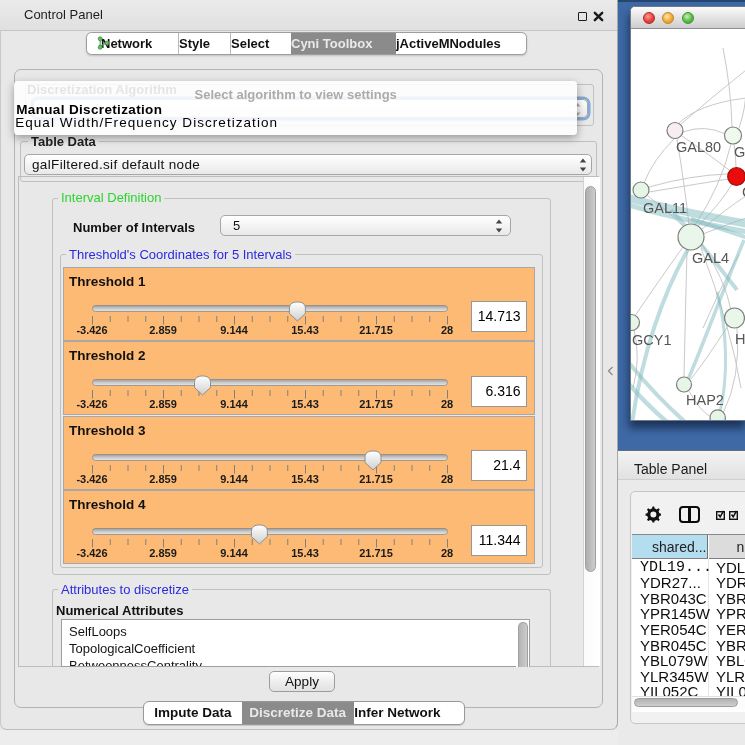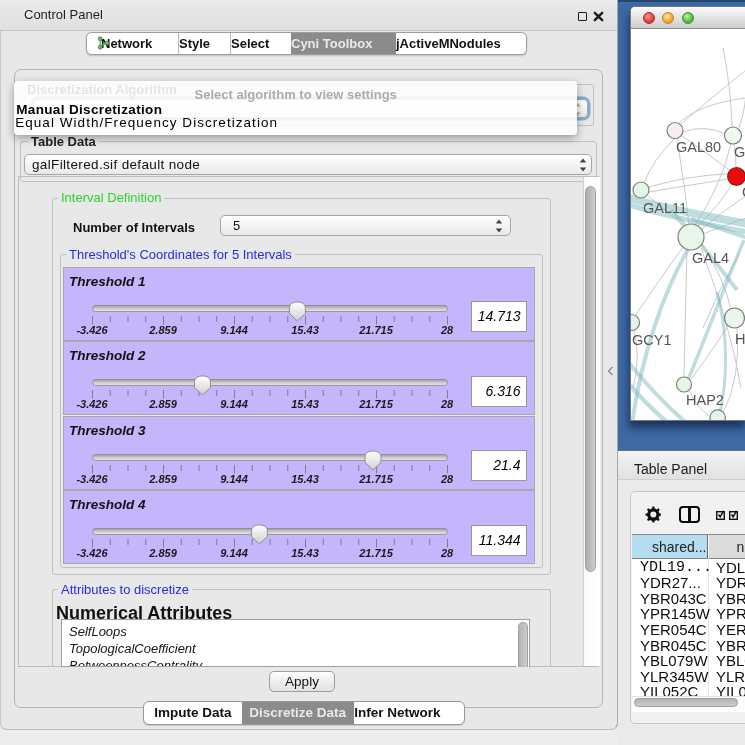--- a/index.html
+++ b/index.html
@@ -40,31 +40,31 @@
   .combo .ar{position:absolute;right:5px;}
   
   #scrollpane{left:17.5px;top:176px;width:581.5px;height:490.5px;
     border:1px solid #bdbdbd;box-sizing:border-box;}
   #vsb{left:582.5px;top:177px;width:16px;height:488.5px;
     background:linear-gradient(90deg,#fafafa,#ffffff);border-left:1px solid #d2d2d2;}
   #vsbthumb{left:585px;top:186px;width:11px;height:386px;border-radius:6px;
     background:linear-gradient(90deg,#adadad,#cdcdcd);border:1px solid #9e9e9e;box-sizing:border-box;}
   
   .thr{position:absolute;left:62.5px;width:472px;height:74px;border:1px solid #a8a8a8;
-    box-sizing:border-box;background:#c4b5fd;font-style:italic;}
+    box-sizing:border-box;background:#fdba74;}
   .thr .nm{position:absolute;left:5.5px;top:6px;font-size:13.5px;font-weight:bold;color:#111;}
   .thr .vbox{position:absolute;left:407px;top:33.5px;width:56px;height:31px;
     background:#fff;border:1px solid #979797;box-sizing:border-box;
     font-size:14px;color:#000;text-align:right;line-height:29px;padding-right:5px;}
   .tklb{position:absolute;top:56px;font-size:11px;font-weight:bold;color:#1a1a1a;
     transform:translateX(-50%);white-space:nowrap;}
   
   #attrlist{left:61px;top:619px;width:469px;height:48px;background:#fff;
     border:1px solid #9e9e9e;box-sizing:border-box;overflow:hidden;}
-  .li{position:absolute;left:7px;font-size:13px;color:#141414;font-style:italic;}
+  .li{position:absolute;left:7px;font-size:13px;color:#141414;}
   
   #applybtn{left:269px;top:671px;width:66px;height:21px;
     background:linear-gradient(#ffffff,#ececec 55%,#e2e2e2);border:1px solid #9c9c9c;
     border-radius:5px;box-sizing:border-box;text-align:center;line-height:19px;
     font-size:13.5px;color:#111;}
   
   #botseg{left:143.3px;top:701px;width:321.5px;height:24px;background:#fff;
     border:1px solid #989898;border-radius:6px;box-sizing:border-box;
     box-shadow:0 1px 1px rgba(0,0,0,0.15);}
   .bseg{position:absolute;top:0;height:22px;line-height:22px;text-align:center;
@@ -478,21 +478,21 @@
       <div class="tklb" style="left:170.5px;">9.144</div>
       <div class="tklb" style="left:241.5px;">15.43</div>
       <div class="tklb" style="left:312.5px;">21.715</div>
       <div class="tklb" style="left:383.5px;">28</div>
     <div class="vbox">11.344</div>
   </div>
 
   <div class="grp" style="left:52px;top:589px;width:499px;height:77.5px;border-bottom:none;border-radius:3px 3px 0 0;">
     <div class="gt" style="color:#2a2ae0;">Attributes to discretize</div>
   </div>
-  <div class="abs" style="left:56px;top:603px;font-size:18px;font-weight:bold;color:#111;">Numerical Attributes</div>
+  <div class="abs" style="left:56px;top:603px;font-size:13px;font-weight:bold;color:#111;">Numerical Attributes</div>
   <div class="abs" id="attrlist">
     <div class="li" style="top:3.5px;">SelfLoops</div>
     <div class="li" style="top:20.5px;">TopologicalCoefficient</div>
     <div class="li" style="top:37.5px;">BetweennessCentrality</div>
   </div>
   <div class="abs" style="left:516px;top:620px;width:13px;height:47px;background:#fff;"></div>
   <div class="abs" style="left:517.5px;top:622px;width:10px;height:45px;border-radius:5px 5px 0 0;background:linear-gradient(90deg,#b4b4b4,#cccccc);border:1px solid #a0a0a0;border-bottom:none;box-sizing:border-box;"></div>
 
   <div class="abs" id="applybtn">Apply</div>
 

